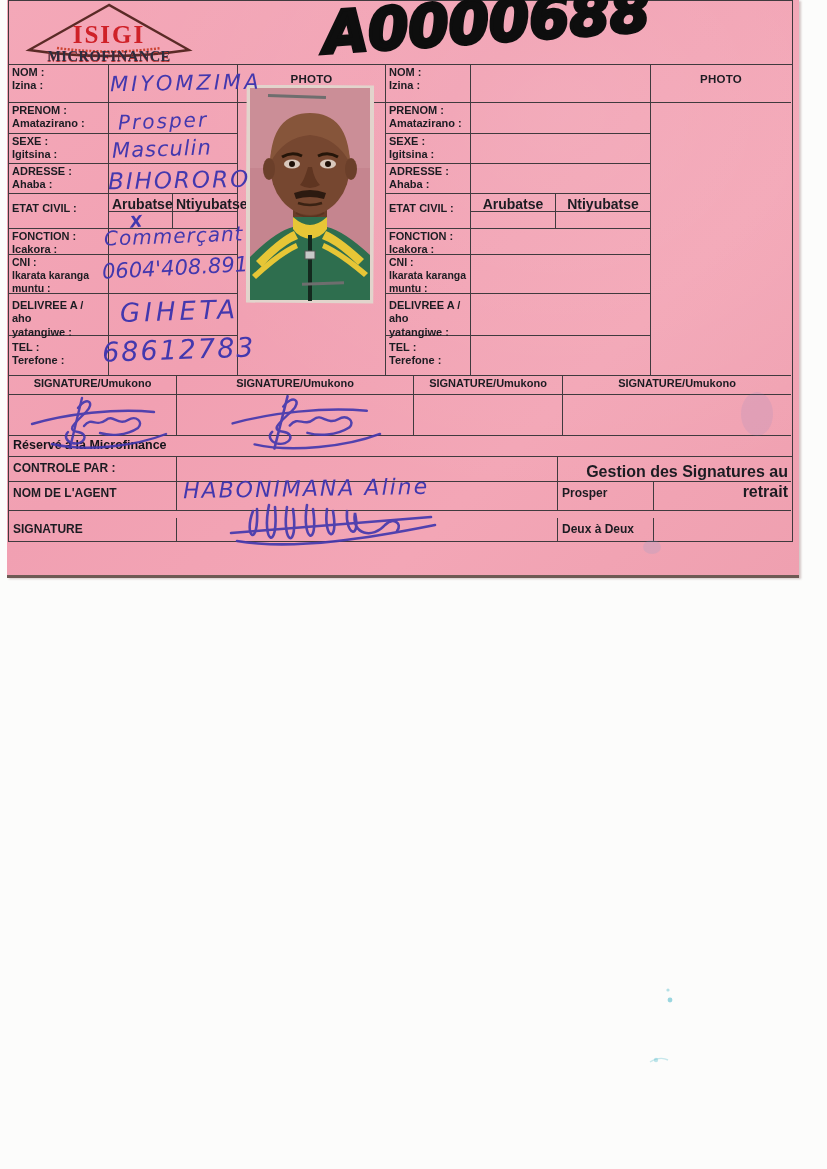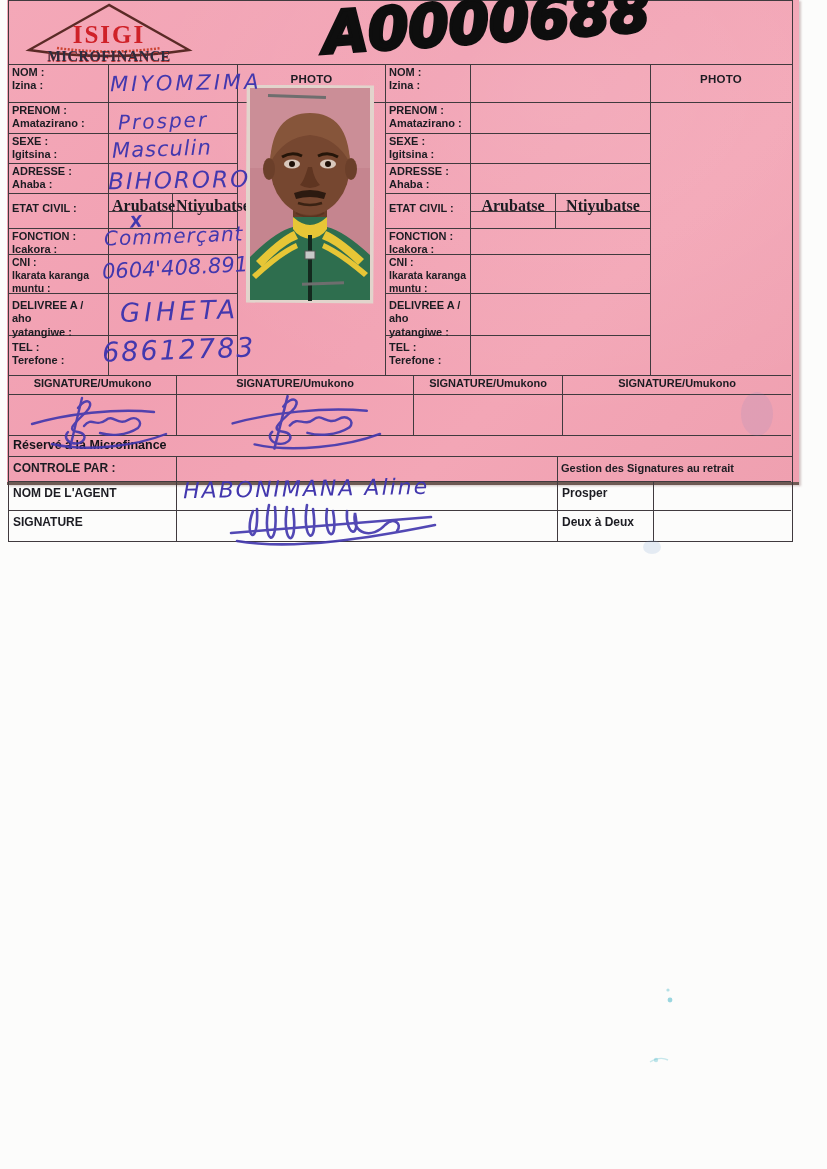--- a/index.html
+++ b/index.html
@@ -8,21 +8,21 @@
     --ink:#4338ae;
   }
   *{margin:0;padding:0;box-sizing:border-box;}
   body{
     width:827px;height:1169px;position:relative;
     background:#fcfcfb;
     font-family:"Liberation Sans",sans-serif;
     overflow:hidden;
   }
   .paper{
-    position:absolute;left:7px;top:0;width:792px;height:485px;
+    position:absolute;left:7px;top:0;width:792px;height:578px;
     background:
       radial-gradient(ellipse at 70% 20%, rgba(255,255,255,.10), rgba(255,255,255,0) 60%),
       linear-gradient(135deg,#f4a8b8 0%,#f1a0b2 40%,#f3a6b6 70%,#efa0b0 100%);
     border-bottom:3px solid #6e5a54;
     box-shadow:2px 1px 2px rgba(160,130,130,.45);
   }
   .form-box{
     position:absolute;left:1px;top:0;width:785px;
     border:1.5px solid var(--bd);
   }
@@ -44,32 +44,32 @@
     grid-template-columns:168px 237px 149px 228px;
     grid-template-rows:19px 41px;
   }
   .grid-bottom{
     display:grid;
     grid-template-columns:168px 381px 96px 137px;
     grid-template-rows:25px 29px 30px;
   }
   .cell{border-right:1.5px solid var(--bd);border-bottom:1.5px solid var(--bd);padding:1px 3px;}
   .noR{border-right:none;}
-  .noB{border-bottom:none;}
+  .noB{border-bottom:none;margin-top:7px;}
   .lbl{font-weight:bold;font-size:11px;line-height:1.22;color:#1c1c22;}
   .lbl .l2{display:block;}
   .ctr{text-align:center;}
-  .opt-hdr{font-size:16px;padding-top:2px;font-family:Liberation Serif, serif;}
+  .opt-hdr{font-size:14px;padding-top:2px;}
   .photo-hdr{font-size:11.5px;padding-top:7px;letter-spacing:.3px;}
   .reserved-row{
     height:21px;border-bottom:1.5px solid var(--bd);
     font-weight:bold;font-size:12.5px;color:#14141a;padding:2px 0 0 4px;
   }
   .big-lbl{font-size:12px;padding:4px 0 0 4px;}
-  .gestion{font-size:11px;text-align:left;padding-top:5px;}
+  .gestion{font-size:16px;text-align:right;padding-top:5px;}
   
   .ink-layer{position:absolute;left:0;top:0;width:827px;height:1169px;pointer-events:none;z-index:6;}
   .ink{
     position:absolute;color:var(--ink);
     font-family:"DejaVu Sans",sans-serif;font-style:italic;
     white-space:nowrap;
   }
   .ink-x{
     color:var(--ink);font-family:"DejaVu Sans",sans-serif;font-style:italic;
     font-size:16px;font-weight:bold;display:inline-block;transform:rotate(-6deg);

